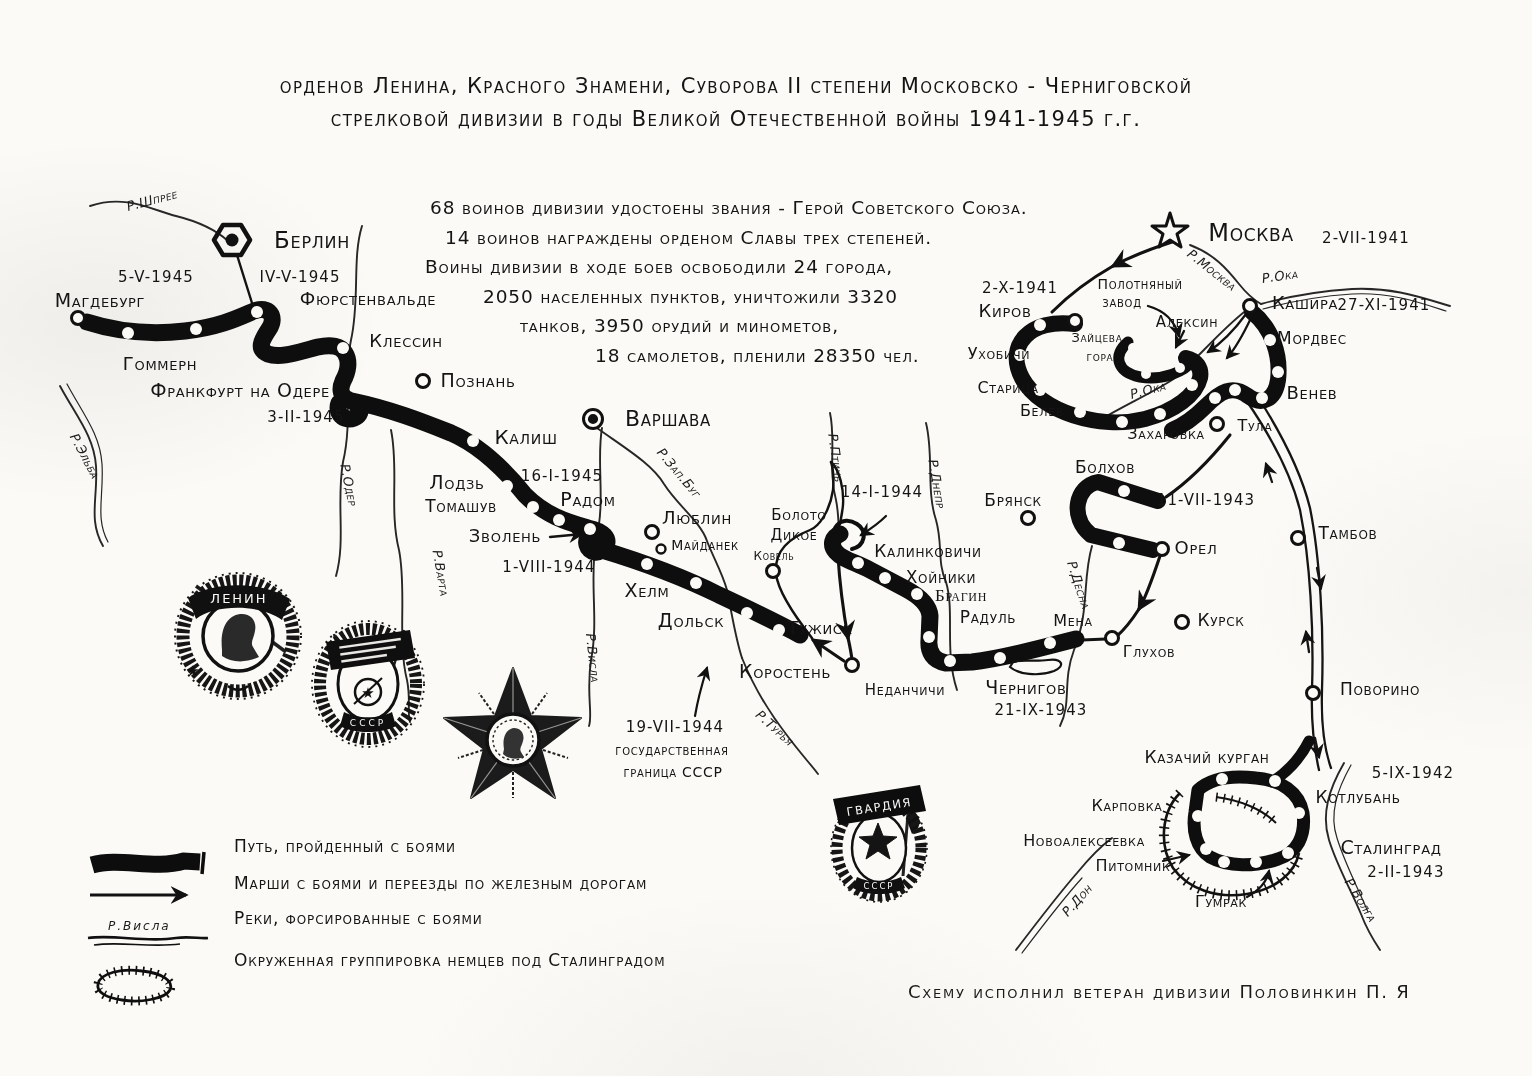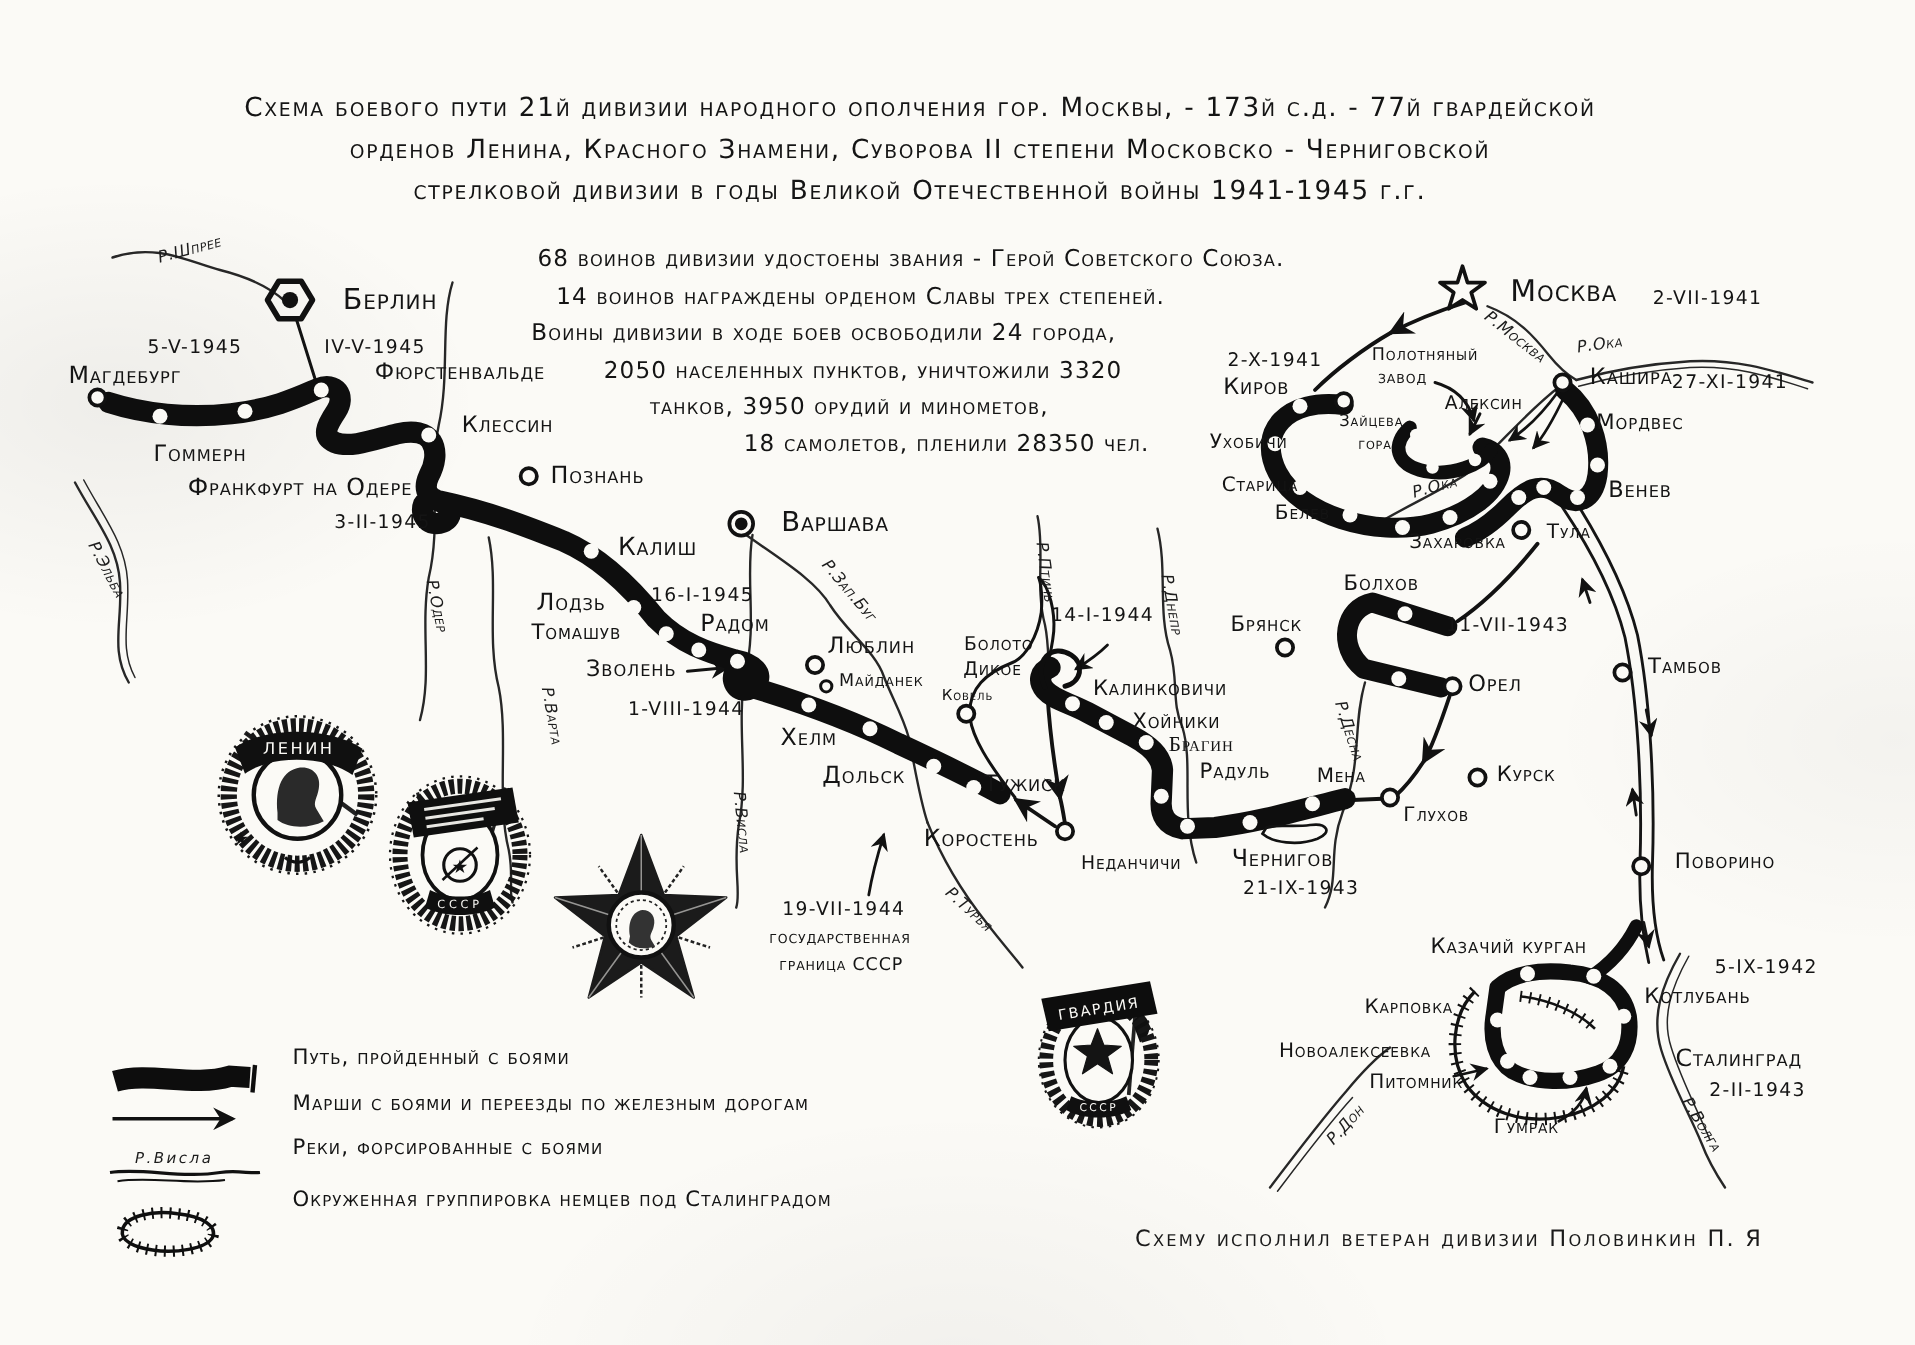--- a/index.html
+++ b/index.html
@@ -258,21 +258,20 @@
       <ellipse cx="879" cy="848" rx="27" ry="34" fill="#fbfaf6" stroke="#111" stroke-width="2.5"></ellipse>
       <polygon points="878,823 883,836 897,837 886,845 890,859 878,851 866,859 870,845 859,837 873,836" fill="#141414" stroke="#141414" stroke-linejoin="round"></polygon>
       <path d="M 833,799 L 920,785 L 926,811 L 839,825 Z" fill="#0d0d0d"></path>
       <text x="879" y="811" text-anchor="middle" font-size="11.5" letter-spacing="1.5" fill="#fbfaf6" transform="rotate(-9 879 806)">ГВАРДИЯ</text>
       <path d="M 853,888 C 866,896 892,896 905,888 L 901,877 C 889,883 869,883 857,877 Z" fill="#101010"></path>
       <text x="879" y="889" text-anchor="middle" font-size="8.5" letter-spacing="2" fill="#fbfaf6">СССР</text>
     </g>
   </svg>
 
   <div id="title">
-    <div>Схема боевого пути 21й дивизии народного ополчения гор. Москвы, - 173й с.д. - 77й гвардейской</div>
     <div>орденов Ленина, Красного Знамени, Суворова II степени Московско - Черниговской</div>
     <div>стрелковой дивизии в годы Великой Отечественной войны 1941-1945 г.г.</div>
   </div>
 
   <div id="stats">
     <div style="margin-left:5px">68 воинов дивизии удостоены звания - Герой Советского Союза.</div>
     <div style="margin-left:20px">14 воинов награждены орденом Славы трех степеней.</div>
     <div style="margin-left:0px">Воины дивизии в ходе боев освободили 24 города,</div>
     <div style="margin-left:58px">2050 населенных пунктов, уничтожили 3320</div>
     <div style="margin-left:95px">танков, 3950 орудий и минометов,</div>

